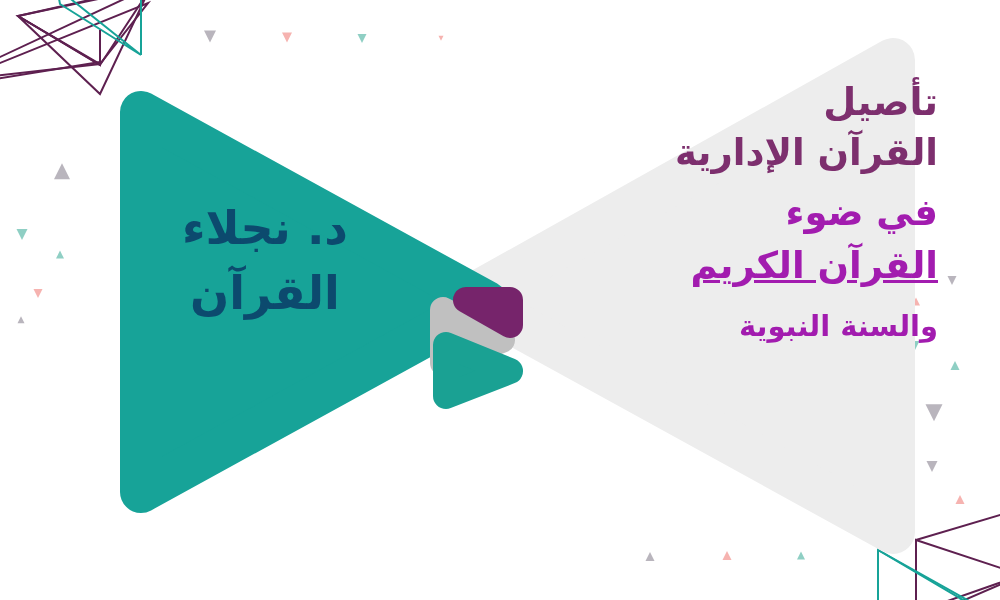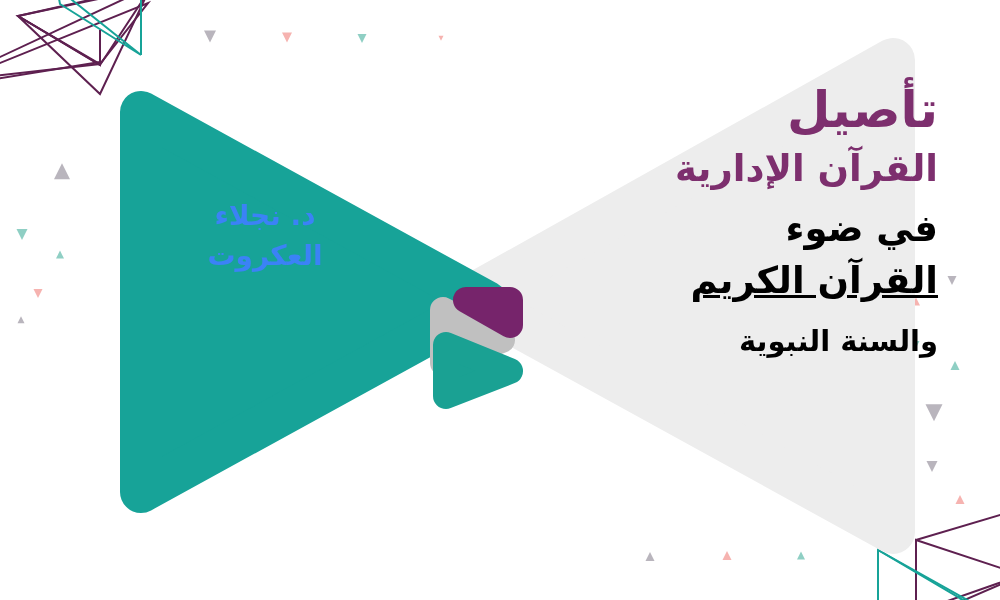--- a/index.html
+++ b/index.html
@@ -30,43 +30,43 @@
   }
   .t-line{
     display:block;
     font-family:"DejaVu Sans","Liberation Sans",sans-serif;
     font-weight:700;
     line-height:1.30;
     white-space:nowrap;
     letter-spacing:0px;
   }
   .t-purple{color:#7d2f6e;font-size:37px;}
-  .t-green{color:#000000;font-size:37px;}
-  .t-line.l1{font-size:50px;margin-bottom:2px;}
+  .t-green{color:#a21caf;font-size:37px;}
+  .t-line.l1{font-size:38px;margin-bottom:2px;}
   .t-line.l2{font-size:37px;margin-bottom:12px;}
   .t-line.l3{font-size:37px;margin-bottom:4px;}
   .t-line.l4{font-size:37px;margin-bottom:18px;text-decoration:underline;}
   .t-line.l5{font-size:29px;}
 
   #author-block{
     position:absolute;
     left:150px;
     top:196px;
     width:230px;
     text-align:center;
     direction:rtl;
     z-index:40;
     pointer-events:none;
   }
   .a-line{
     display:block;
-    color:#3b82f6;
+    color:#0c4a6e;
     font-family:"DejaVu Sans","Liberation Sans",sans-serif;
     font-weight:700;
-    font-size:28px;
+    font-size:46px;
     line-height:1.42;
     white-space:nowrap;
   }
 </style>
 </head>
 <body>
 
 <div id="stage">
 
   <svg class="layer" viewBox="0 0 1000 600" xmlns="http://www.w3.org/2000/svg">
@@ -137,16 +137,16 @@
   <div id="title-block">
     <span class="t-line l1 t-purple">تأصيل</span>
     <span class="t-line l2 t-purple">القرآن الإدارية</span>
     <span class="t-line l3 t-green">في ضوء</span>
     <span class="t-line l4 t-green">القرآن الكريم</span>
     <span class="t-line l5 t-green">والسنة النبوية</span>
   </div>
 
   <div id="author-block">
     <span class="a-line">د. نجلاء</span>
-    <span class="a-line">العكروت</span>
+    <span class="a-line">القرآن</span>
   </div>
 
 </div>
 
 </body></html>

